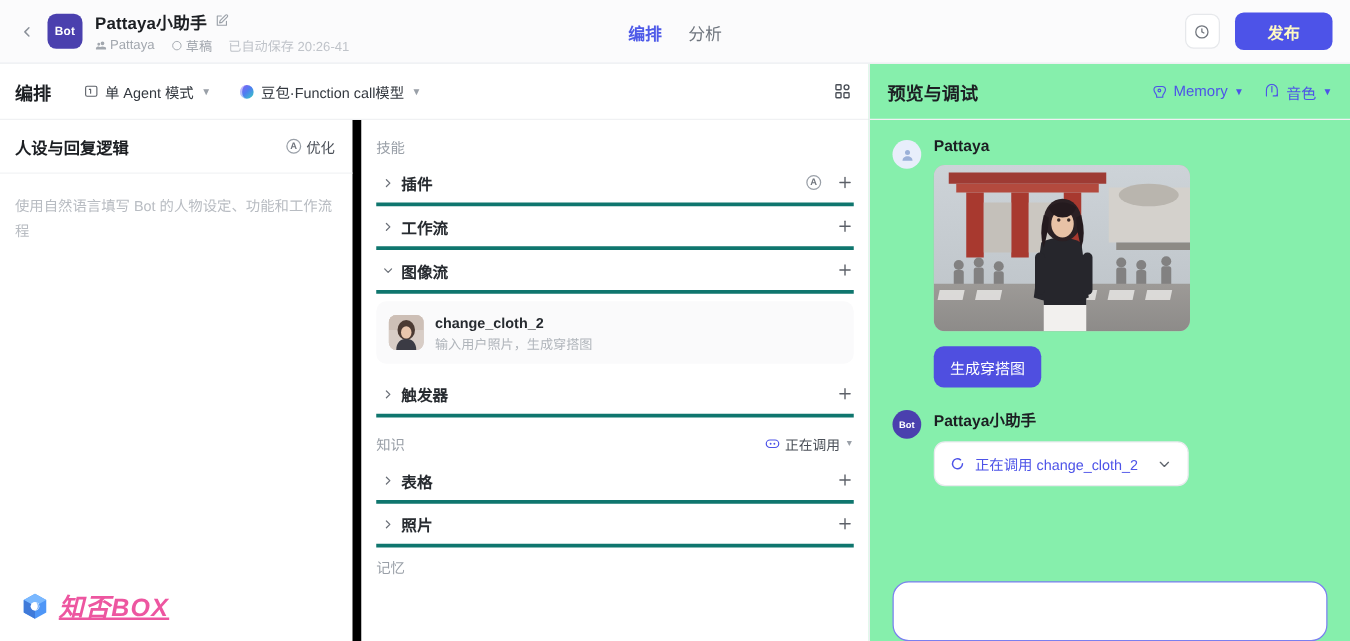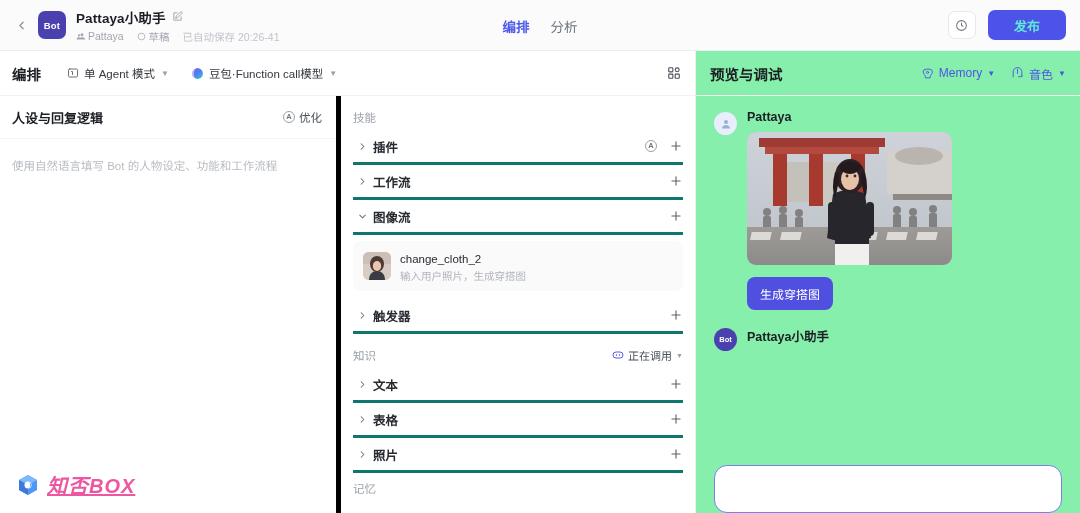--- a/index.html
+++ b/index.html
@@ -52,21 +52,21 @@
 
   .topbar-right { margin-left: auto; display: flex; align-items: center; gap: 12px; }
   .icon-btn-sq {
     width: 28px; height: 28px; border-radius: 7px;
     border: 1px solid #e6e8eb; background: #fff;
     display: flex; align-items: center; justify-content: center;
     color: #71767e; cursor: pointer;
   }
   .publish-btn {
     height: 30px; padding: 0 26px; border-radius: 7px;
-    background: #4d53e8; color: #5eead4; font-size: 13px; font-weight: 700;
+    background: #4d53e8; color: #fef9c3; font-size: 13px; font-weight: 700;
     display: flex; align-items: center; justify-content: center;
     border: none; cursor: pointer; font-family: inherit;
   }
 
   
   .body { flex: 1; display: flex; min-height: 0; }
 
   
   .editor-side { width: 695px; display: flex; flex-direction: column; min-height: 0; background: #fff; }
   .editor-toolbar {
@@ -79,21 +79,21 @@
     display: flex; align-items: center; gap: 5px;
     font-size: 11.5px; color: #33383f; cursor: pointer; margin-right: 22px;
   }
   .tb-select .caret { color: #9aa0a8; font-size: 8px; margin-left: 1px; }
   .grid-icon-btn { margin-left: auto; color: #4b5058; cursor: pointer; display: flex; }
 
   .panes { flex: 1; display: flex; min-height: 0; }
 
   
   .persona {
-    width: 341px; border-right: 5px solid #000000;
+    width: 289px; border-right: 7px solid #000000;
     display: flex; flex-direction: column; min-height: 0; position: relative;
   }
   .persona-head {
     height: 43px; display: flex; align-items: center; padding: 0 14px 0 12px;
     border-bottom: 1px solid #f2f3f5;
   }
   .persona-head .ph-title { font-size: 13px; font-weight: 700; color: #1c1f23; }
   .optimize-btn {
     margin-left: auto; display: flex; align-items: center; gap: 4px;
     font-size: 11.5px; color: #4b5058; cursor: pointer;
@@ -134,21 +134,21 @@
 
   .flow-card {
     display: flex; align-items: center; gap: 9px;
     padding: 8px 10px; margin: 6px 0 0 0; border-radius: 8px;
     background: #fafafb; cursor: pointer;
   }
   .flow-thumb {
     width: 28px; height: 28px; border-radius: 6px; flex: 0 0 auto;
     overflow: hidden; position: relative; background: #cfc3bd;
   }
-  .flow-name { font-size: 11.5px; font-weight: 400; color: #272b30; line-height: 1.35; }
+  .flow-name { font-size: 11.5px; font-weight: 700; color: #272b30; line-height: 1.35; }
   .flow-desc { font-size: 10.5px; color: #b0b5bb; line-height: 1.4; margin-top: 1px; }
   .row-spacer { height: 8px; }
   .clipped-row { height: 22px; overflow: hidden; }
 
   
   .preview {
     flex: 1; border-left: 1px solid #eceef1; background: #86efac;
     display: flex; flex-direction: column; min-height: 0;
   }
   .preview-head {
@@ -427,36 +427,20 @@
                     <rect x="2" y="6" width="20" height="12" rx="6"></rect>
                     <circle cx="9" cy="12" r="1.5" fill="currentColor" stroke="none"></circle>
                     <circle cx="15" cy="12" r="1.5" fill="currentColor" stroke="none"></circle>
                   </svg>
               </span>
               <span>正在调用</span>
               <span class="caret" style="font-size:7px;color:#9aa0a8;">▼</span>
             </span>
           </div>
 
-          <div class="row">
-            <span class="chev">
-              <svg width="11" height="11" viewBox="0 0 24 24" fill="none" stroke="currentColor" stroke-width="2.2" stroke-linecap="round" stroke-linejoin="round">
-                  <polyline points="9 6 15 12 9 18"></polyline>
-                </svg>
-            </span>
-            <span class="rlabel">文本</span>
-            <span class="ractions">
-              <span class="plus-icon">
-                <svg width="14" height="14" viewBox="0 0 24 24" fill="none" stroke="currentColor" stroke-width="1.9" stroke-linecap="round">
-                    <line x1="12" y1="5" x2="12" y2="19"></line>
-                    <line x1="5" y1="12" x2="19" y2="12"></line>
-                  </svg>
-              </span>
-            </span>
-          </div>
 
           <div class="row">
             <span class="chev">
               <svg width="11" height="11" viewBox="0 0 24 24" fill="none" stroke="currentColor" stroke-width="2.2" stroke-linecap="round" stroke-linejoin="round">
                   <polyline points="9 6 15 12 9 18"></polyline>
                 </svg>
             </span>
             <span class="rlabel">表格</span>
             <span class="ractions">
               <span class="plus-icon">
@@ -598,20 +582,33 @@
             <button class="pill-btn">生成穿搭图</button>
           </div>
         </div>
 
         <div class="msg">
           <span class="av bot">
             <span>Bot</span>
           </span>
           <div class="msg-col">
             <span class="msg-name">Pattaya小助手</span>
+            <div class="tool-card">
+              <span class="spinner">
+                <svg width="12" height="12" viewBox="0 0 24 24" fill="none" stroke="currentColor" stroke-width="2.3" stroke-linecap="round">
+                    <path d="M20 12a8 8 0 1 1-3.1-6.3"></path>
+                  </svg>
+              </span>
+              <span class="tool-text">正在调用 change_cloth_2</span>
+              <span class="tool-chev">
+                <svg width="13" height="13" viewBox="0 0 24 24" fill="none" stroke="currentColor" stroke-width="2" stroke-linecap="round" stroke-linejoin="round">
+                    <polyline points="6 9 12 15 18 9"></polyline>
+                  </svg>
+              </span>
+            </div>
           </div>
         </div>
 
       </div>
 
       <div class="composer-wrap">
         <div class="composer"></div>
       </div>
     </div>
 

